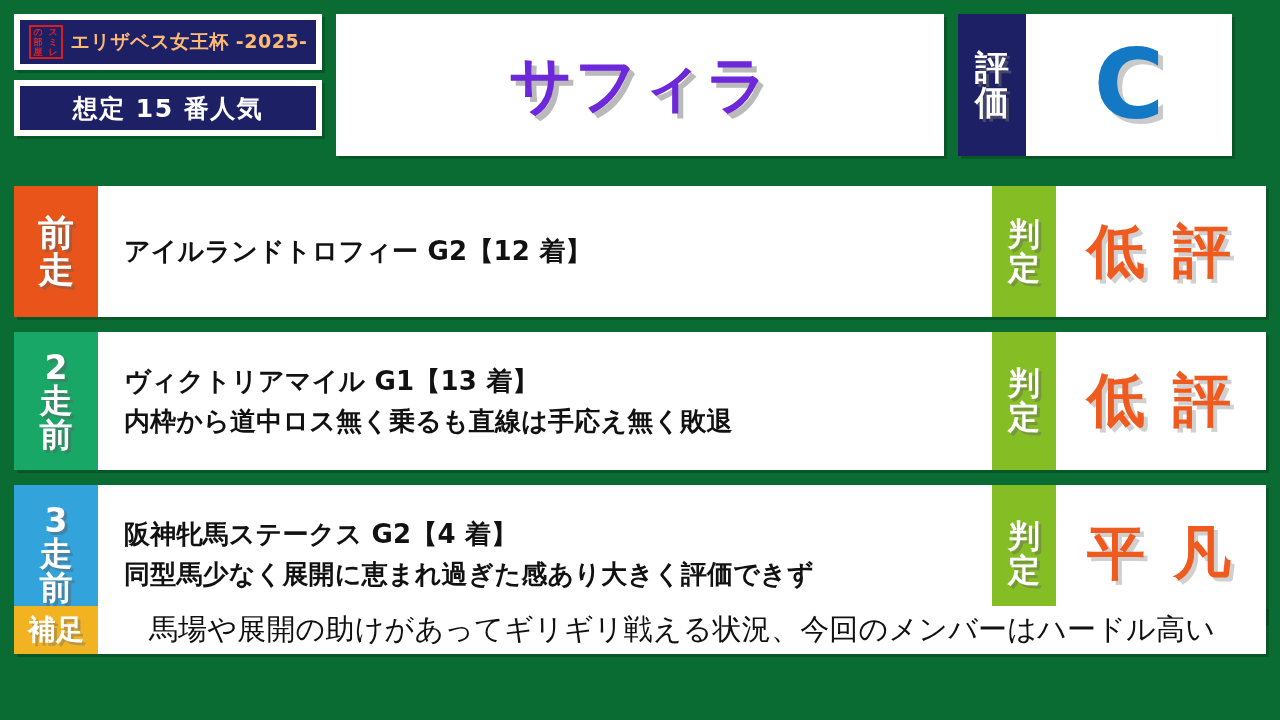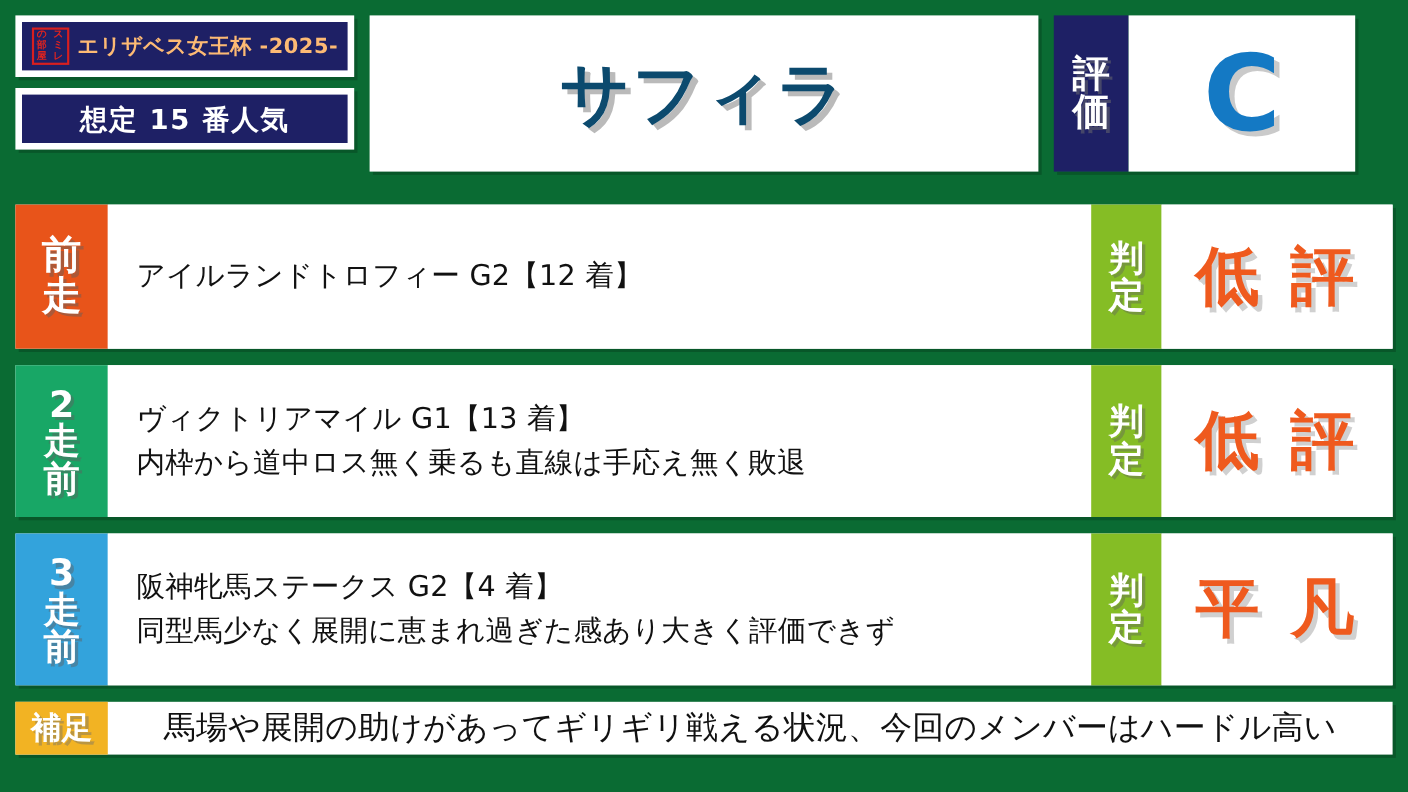--- a/index.html
+++ b/index.html
@@ -49,21 +49,21 @@
     white-space:nowrap;
   }
 
   .hdr-title{
     margin-left:14px;margin-top:14px;
     width:608px;height:142px;background:#ffffff;
     display:flex;align-items:center;justify-content:center;
     box-shadow:3px 3px 0 rgba(0,0,0,0.18);
   }
   .horse-name{
-    color:#0c4a6e;font-size:62px;font-weight:bold;letter-spacing:2px;
+    color:#6d28d9;font-size:62px;font-weight:bold;letter-spacing:2px;
     text-shadow:5px 5px 0 rgba(130,130,130,0.55);
     white-space:nowrap;
   }
 
   .hdr-rating{
     margin-left:14px;margin-top:14px;display:flex;height:142px;
     box-shadow:3px 3px 0 rgba(0,0,0,0.18);
   }
   .rating-label{
     width:68px;background:#1e2065;color:#ffffff;
@@ -87,21 +87,21 @@
   }
   .row-tag{
     width:84px;flex:0 0 84px;
     display:flex;flex-direction:column;align-items:center;justify-content:center;
     color:#ffffff;font-weight:bold;font-size:36px;line-height:1.02;
     text-shadow:3px 3px 0 rgba(95,95,95,0.45);
   }
   .row-body{
     flex:1 1 auto;background:#ffffff;
     display:flex;flex-direction:column;justify-content:center;
-    padding:0 0 0 26px;box-sizing:border-box;
+    padding:0 0 0 26px;box-sizing:border-box;font-weight:bold;
   }
   .row-body .line{
     color:#111111;font-size:26px;line-height:1.55;white-space:nowrap;
     letter-spacing:0.2px;
   }
   .judge-label{
     width:64px;flex:0 0 64px;background:#85bd25;color:#ffffff;
     display:flex;flex-direction:column;align-items:center;justify-content:center;
     font-size:32px;font-weight:bold;line-height:1.05;
     text-shadow:3px 3px 0 rgba(95,95,95,0.4);
@@ -109,21 +109,21 @@
   .judge-value{
     width:210px;flex:0 0 210px;background:#ffffff;
     display:flex;align-items:center;justify-content:center;
     color:#ef5a1e;font-size:58px;font-weight:bold;letter-spacing:4px;
     text-shadow:4px 4px 0 rgba(150,150,150,0.45);
     white-space:nowrap;
   }
 
   
   .footer{
-    position:absolute;left:14px;top:638px;width:1252px;height:48px;
+    position:absolute;left:14px;top:606px;width:1252px;height:48px;
     display:flex;background:#ffffff;
     box-shadow:3px 3px 0 rgba(0,0,0,0.18);
   }
   .footer-tag{
     width:84px;flex:0 0 84px;background:#f2b323;color:#ffffff;
     display:flex;align-items:center;justify-content:center;
     font-size:28px;font-weight:bold;
     text-shadow:3px 3px 0 rgba(110,110,110,0.42);
   }
   .footer-body{

